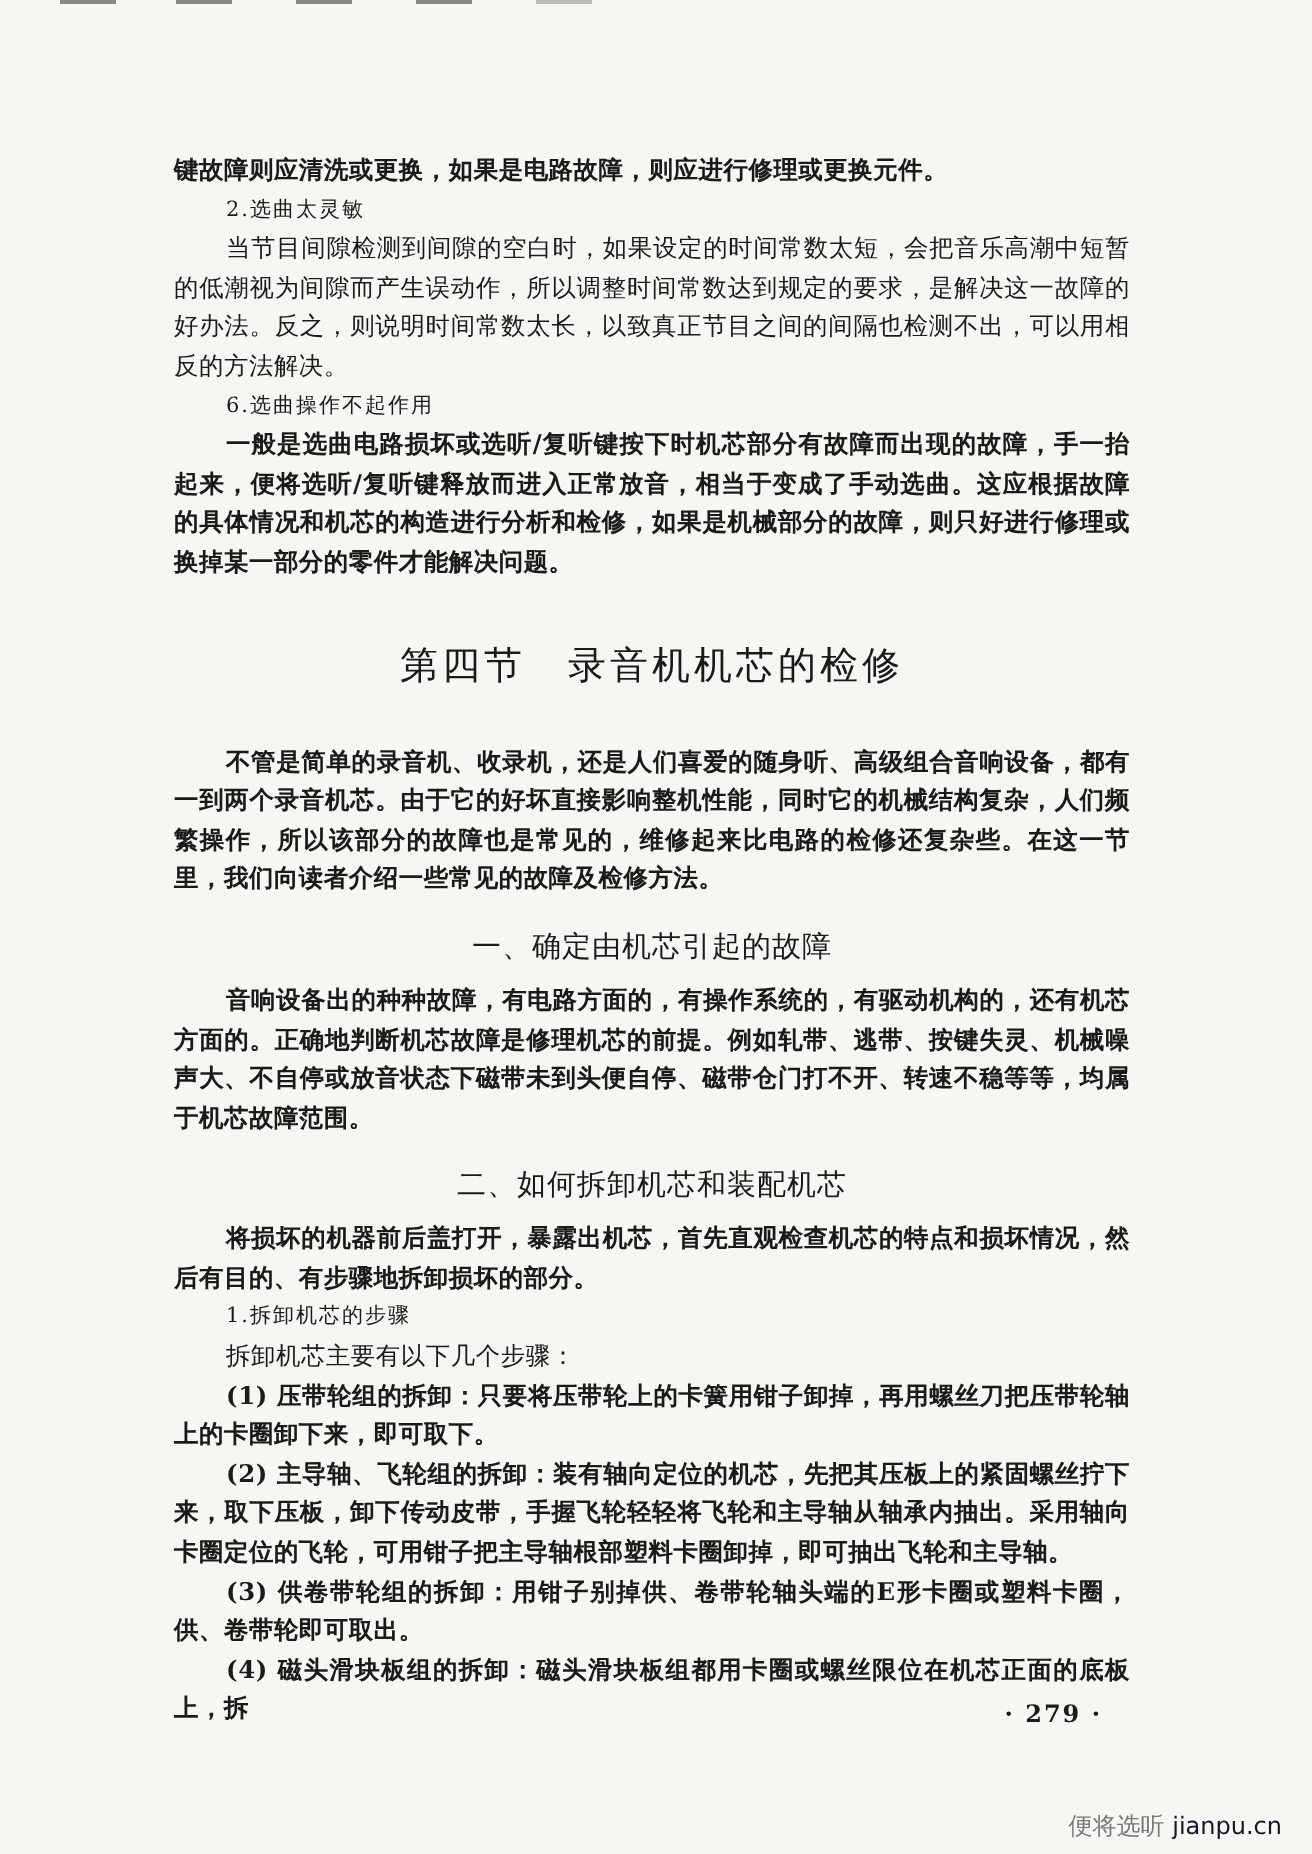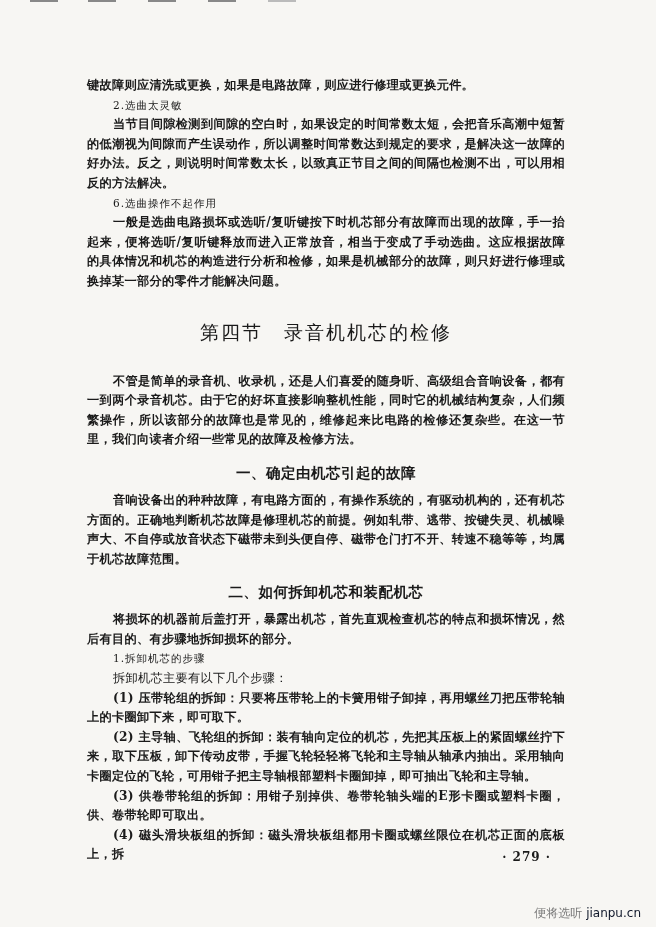--- a/index.html
+++ b/index.html
@@ -23,21 +23,21 @@
     .sub {
       font-size: 10.5px; line-height: 19.6px; margin: 0;
       padding-left: 26px; letter-spacing: 1px; font-weight: normal;
     }
     .section-title {
       font-size: 19px; text-align: center; margin: 28px 0 26px 0;
       letter-spacing: 2px; font-weight: normal;
     }
     .sub-heading {
       font-family: "DejaVu Sans", "Liberation Sans", sans-serif;
-      font-size: 14.5px; font-weight: bold; text-align: center;
+      font-size: 14.5px; font-weight: normal; text-align: center;
       margin: 14px 0 8px 0; letter-spacing: 0.5px;
     }
     .page-number {
       position: absolute; right: 100px; top: 850px;
       font-size: 12px; font-weight: bold; letter-spacing: 1px;
     }
     .watermark {
       position: absolute; right: 10px; top: 905px;
       font-size: 12px; color: #777;
       font-family: "DejaVu Sans", "Liberation Sans", sans-serif;
@@ -52,21 +52,21 @@
     <span style="left:0"></span>
       <span style="left:58px"></span>
       <span style="left:118px"></span>
       <span style="left:178px"></span>
       <span style="left:238px;background:#bbb"></span>
   </div>
 
   <div class="content">
     <p class="p">键故障则应清洗或更换，如果是电路故障，则应进行修理或更换元件。</p>
     <p class="sub">2.选曲太灵敏</p>
-    <p class="p indent" style="font-weight:bold">当节目间隙检测到间隙的空白时，如果设定的时间常数太短，会把音乐高潮中短暂的低潮视为间隙而产生误动作，所以调整时间常数达到规定的要求，是解决这一故障的好办法。反之，则说明时间常数太长，以致真正节目之间的间隔也检测不出，可以用相反的方法解决。</p>
+    <p class="p indent" style="font-weight:normal">当节目间隙检测到间隙的空白时，如果设定的时间常数太短，会把音乐高潮中短暂的低潮视为间隙而产生误动作，所以调整时间常数达到规定的要求，是解决这一故障的好办法。反之，则说明时间常数太长，以致真正节目之间的间隔也检测不出，可以用相反的方法解决。</p>
     <p class="sub">6.选曲操作不起作用</p>
     <p class="p indent">一般是选曲电路损坏或选听/复听键按下时机芯部分有故障而出现的故障，手一抬起来，便将选听/复听键释放而进入正常放音，相当于变成了手动选曲。这应根据故障的具体情况和机芯的构造进行分析和检修，如果是机械部分的故障，则只好进行修理或换掉某一部分的零件才能解决问题。</p>
 
     <div class="section-title">第四节　录音机机芯的检修</div>
 
     <p class="p indent">不管是简单的录音机、收录机，还是人们喜爱的随身听、高级组合音响设备，都有一到两个录音机芯。由于它的好坏直接影响整机性能，同时它的机械结构复杂，人们频繁操作，所以该部分的故障也是常见的，维修起来比电路的检修还复杂些。在这一节里，我们向读者介绍一些常见的故障及检修方法。</p>
 
     <div class="sub-heading">一、确定由机芯引起的故障</div>
     <p class="p indent">音响设备出的种种故障，有电路方面的，有操作系统的，有驱动机构的，还有机芯方面的。正确地判断机芯故障是修理机芯的前提。例如轧带、逃带、按键失灵、机械噪声大、不自停或放音状态下磁带未到头便自停、磁带仓门打不开、转速不稳等等，均属于机芯故障范围。</p>
 

